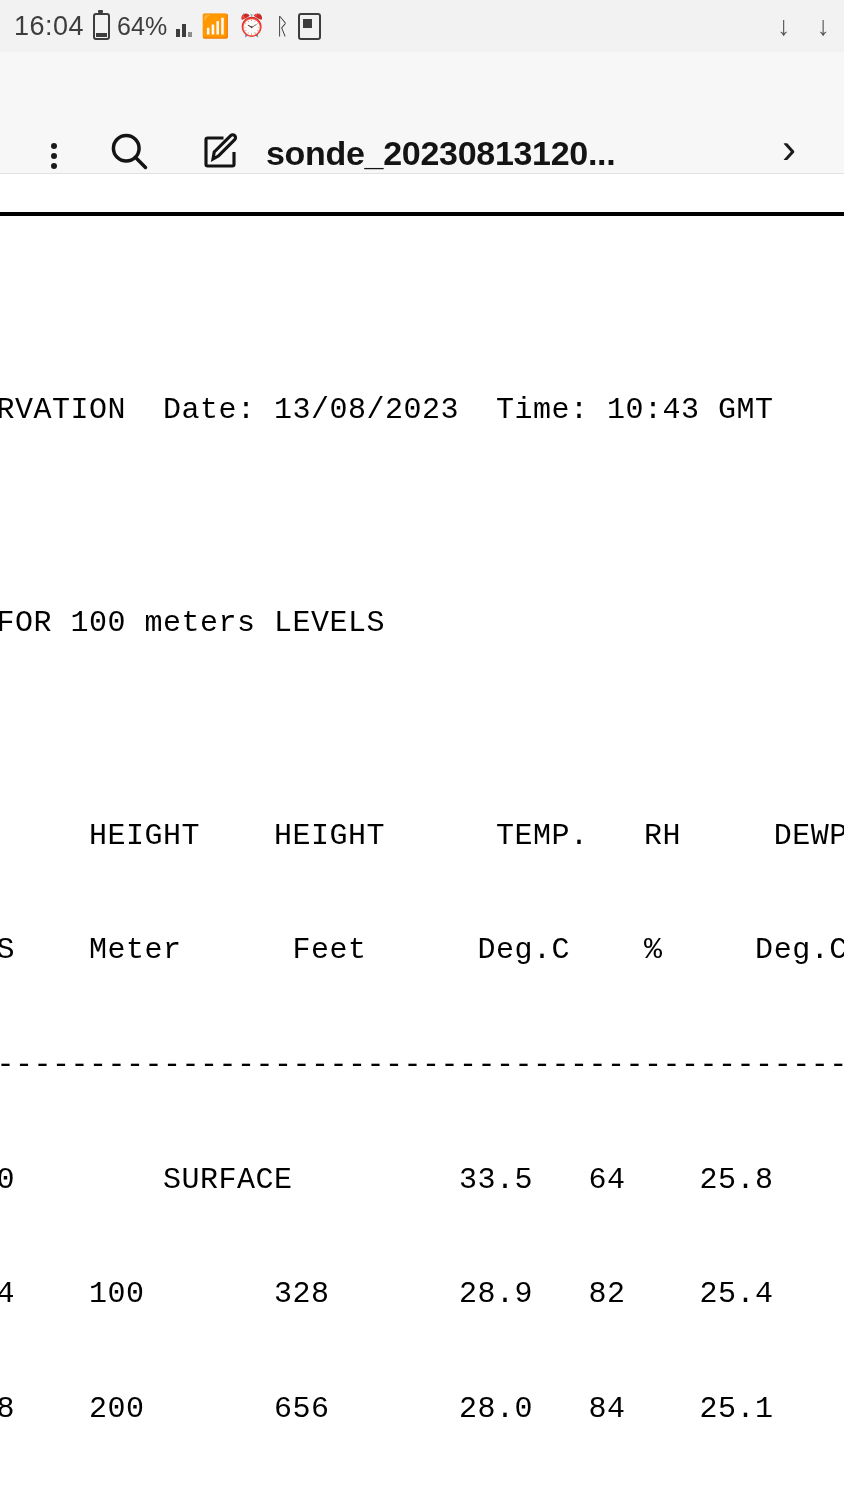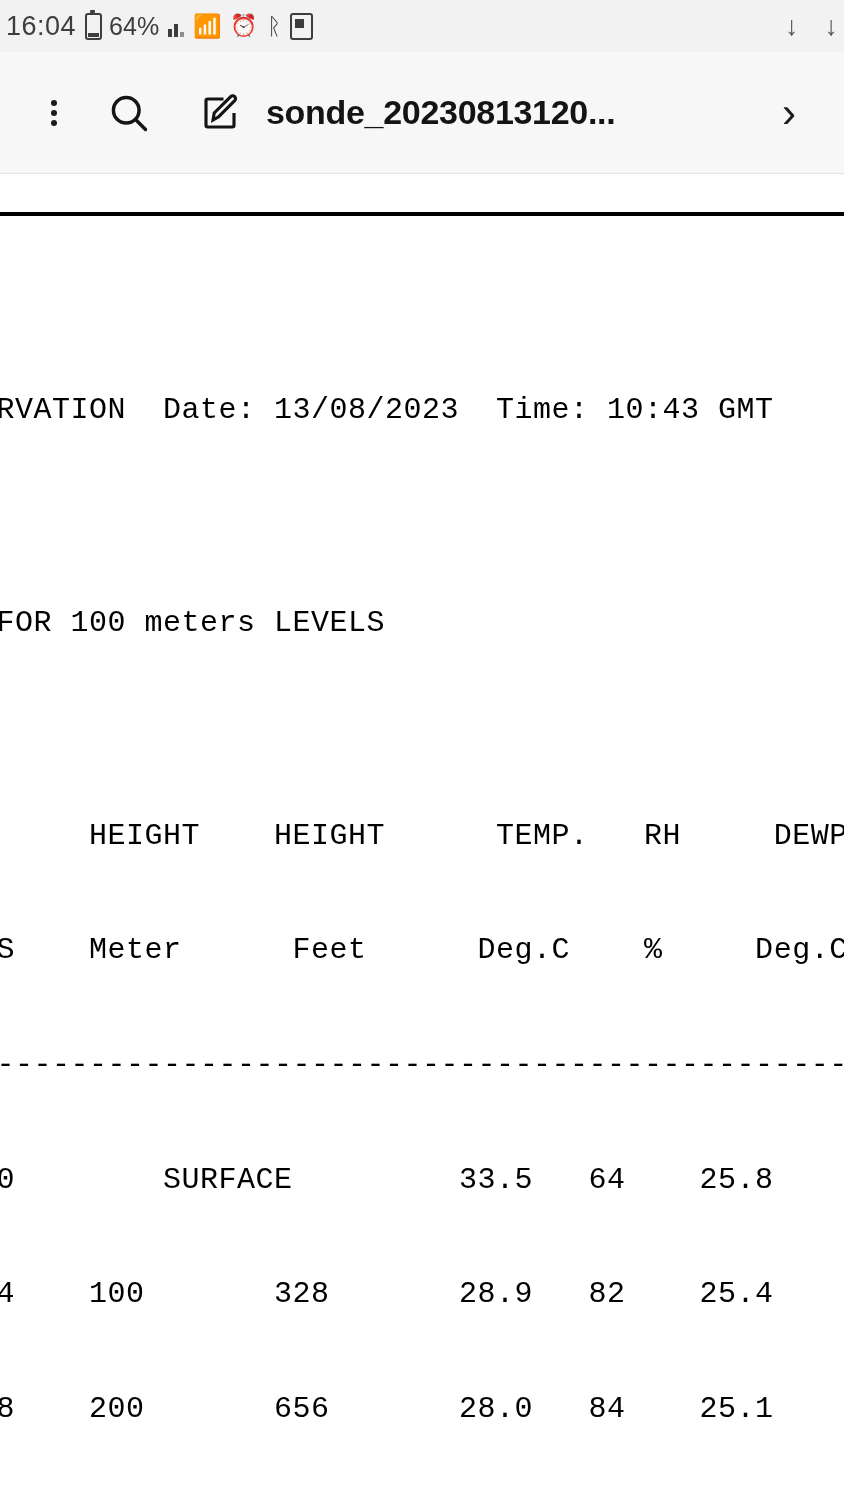--- a/index.html
+++ b/index.html
@@ -14,21 +14,21 @@
     overflow: hidden;
   }
 
   
   .status-bar {
     height: 52px;
     background: #f2f2f2;
     display: flex;
     align-items: center;
     justify-content: space-between;
-    padding: 0 6px;
+    padding: 0 14px;
     box-sizing: border-box;
   }
   .status-left {
     display: flex;
     align-items: center;
     gap: 9px;
   }
   .status-clock {
     font-size: 27px;
     color: #3d3d3d;
@@ -112,21 +112,21 @@
   .dl-arrow {
     font-size: 27px;
     color: #565656;
   }
 
   
   .toolbar {
     height: 122px;
     background: #f7f7f7;
     display: flex;
-    align-items: center;
+    align-items: flex-end;
     padding: 0 26px;
     box-sizing: border-box;
     border-bottom: 1px solid #e2e2e2;
   }
   .tb-btn {
     background: none;
     border: none;
     color: #1b1b1b;
     display: flex;
     align-items: center;

